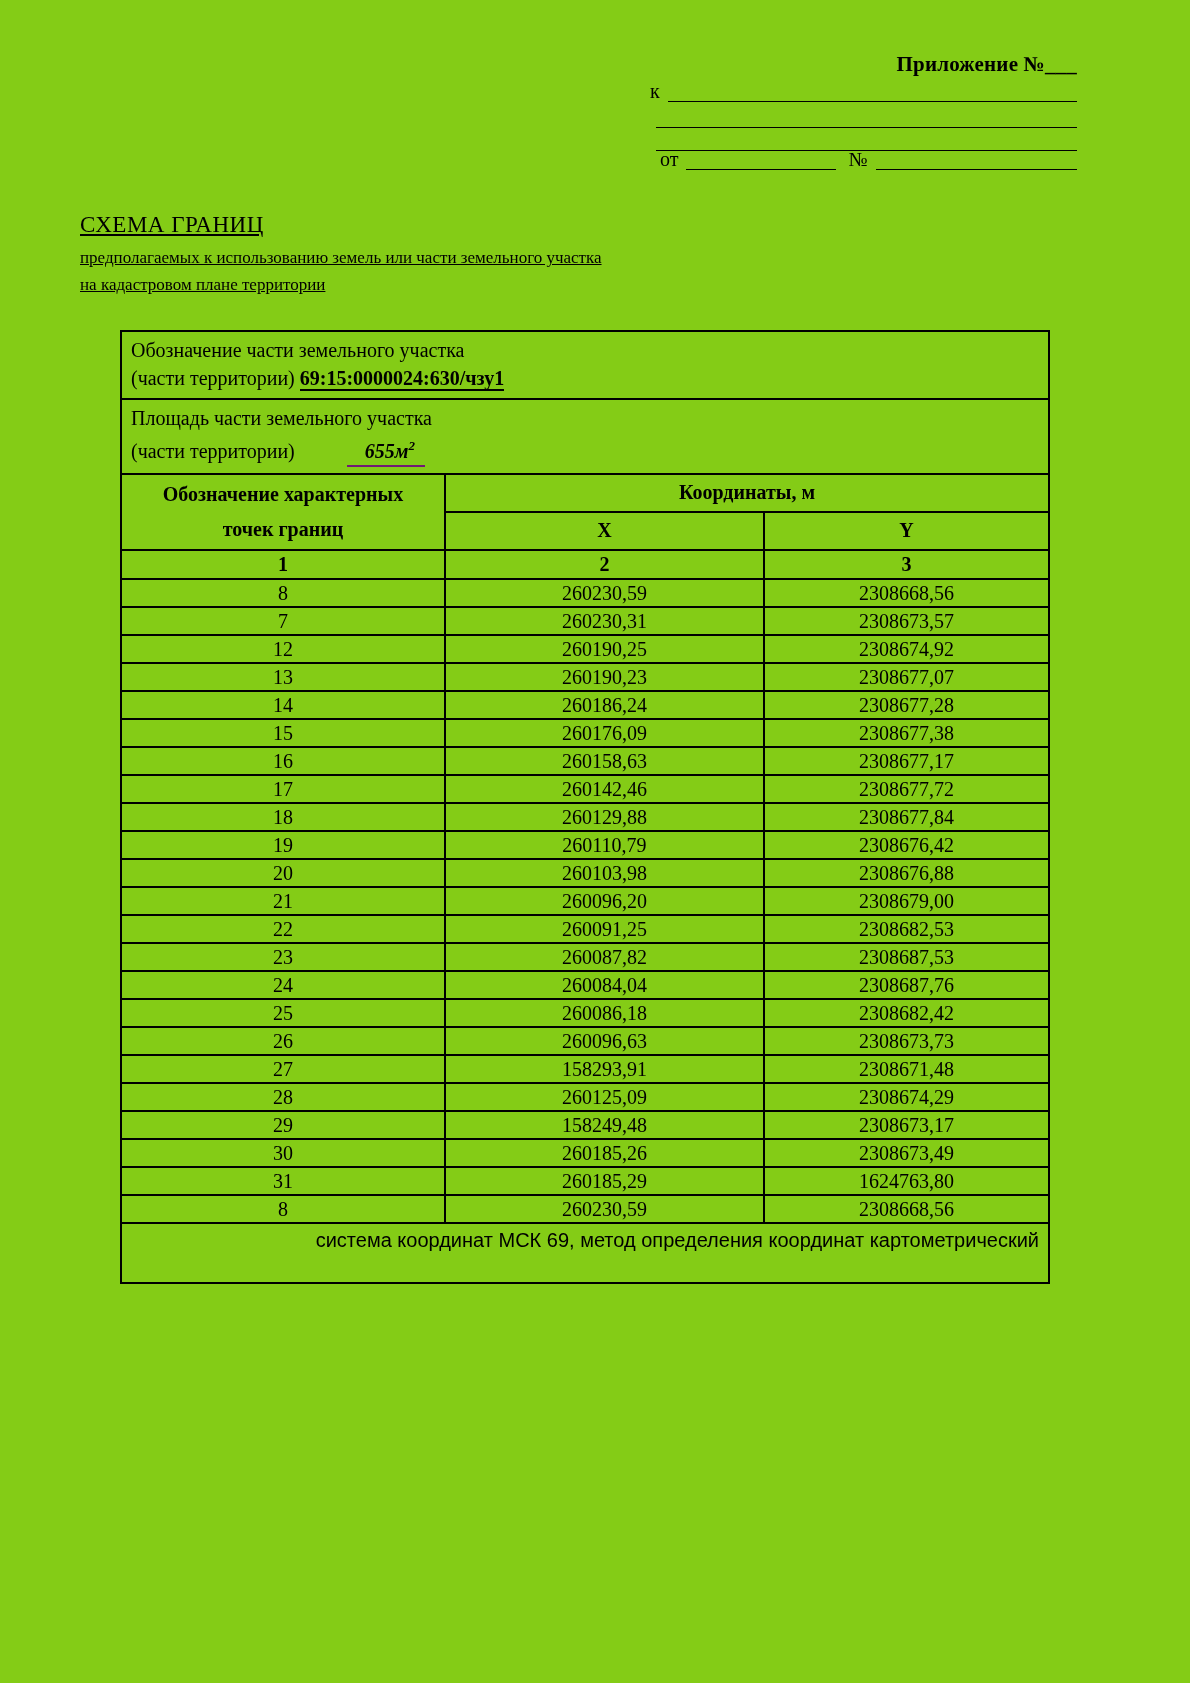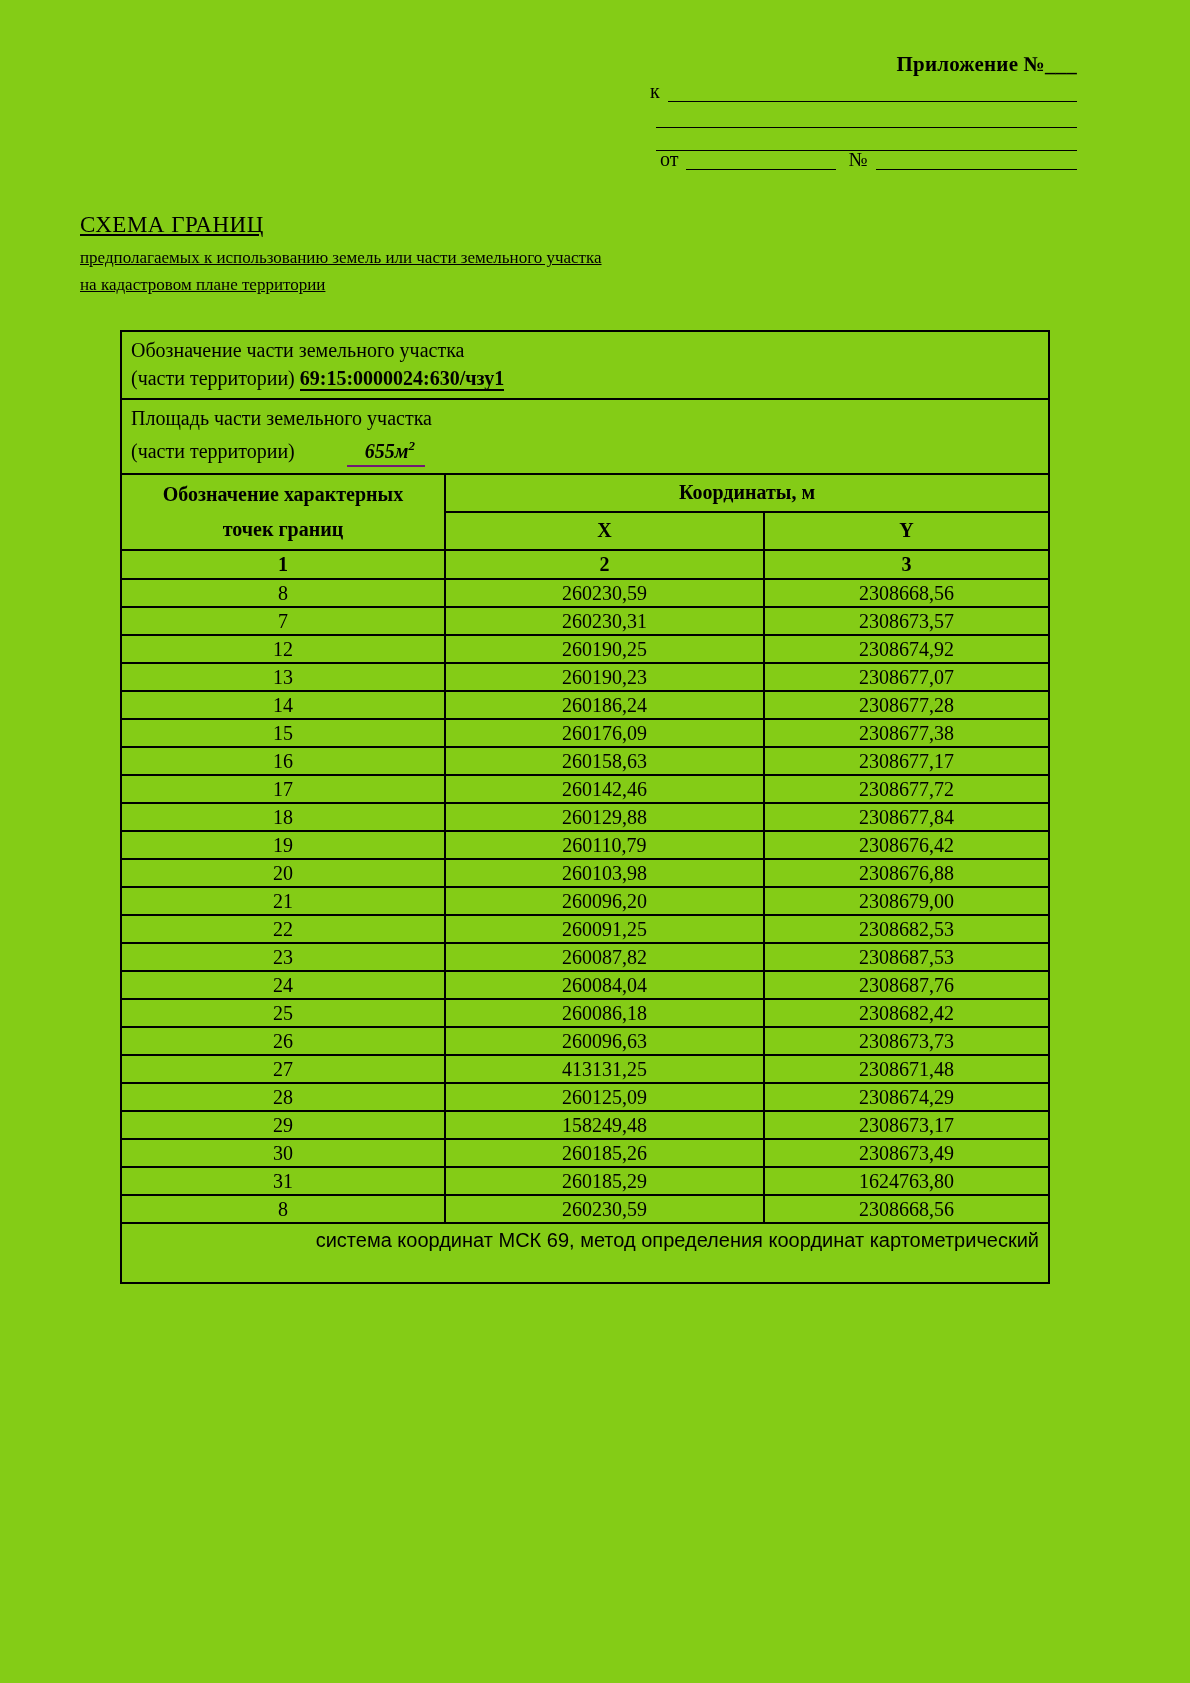--- a/index.html
+++ b/index.html
@@ -234,21 +234,21 @@
     <td>260086,18</td>
     <td>2308682,42</td>
   </tr>
         <tr>
     <td>26</td>
     <td>260096,63</td>
     <td>2308673,73</td>
   </tr>
         <tr>
     <td>27</td>
-    <td>413131,25</td>
+    <td>158293,91</td>
     <td>2308671,48</td>
   </tr>
         <tr>
     <td>28</td>
     <td>260125,09</td>
     <td>2308674,29</td>
   </tr>
         <tr>
     <td>29</td>
     <td>158249,48</td>

